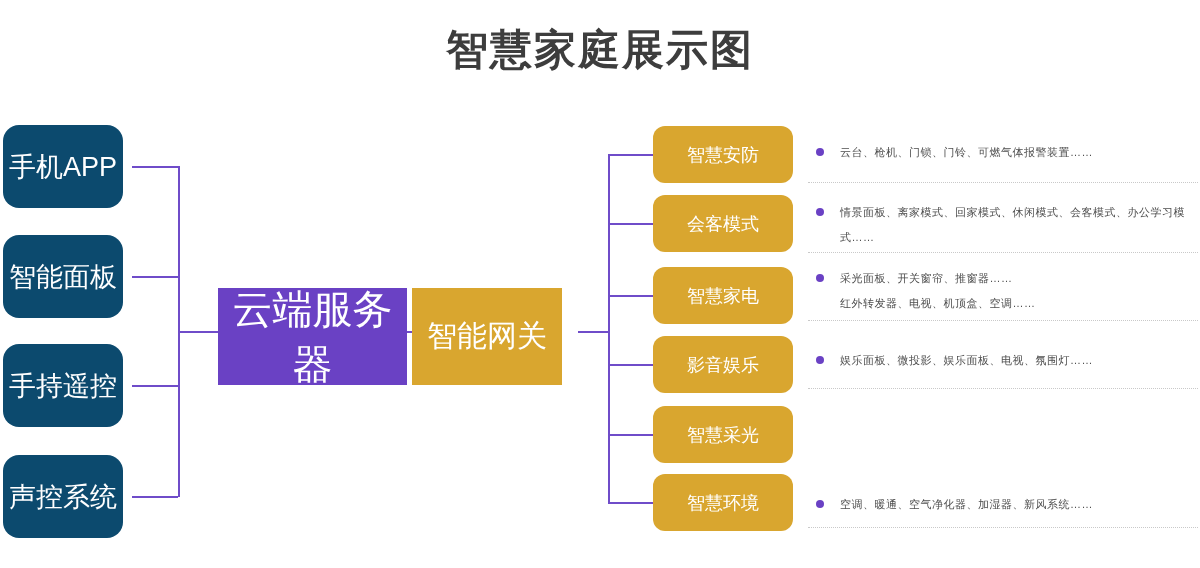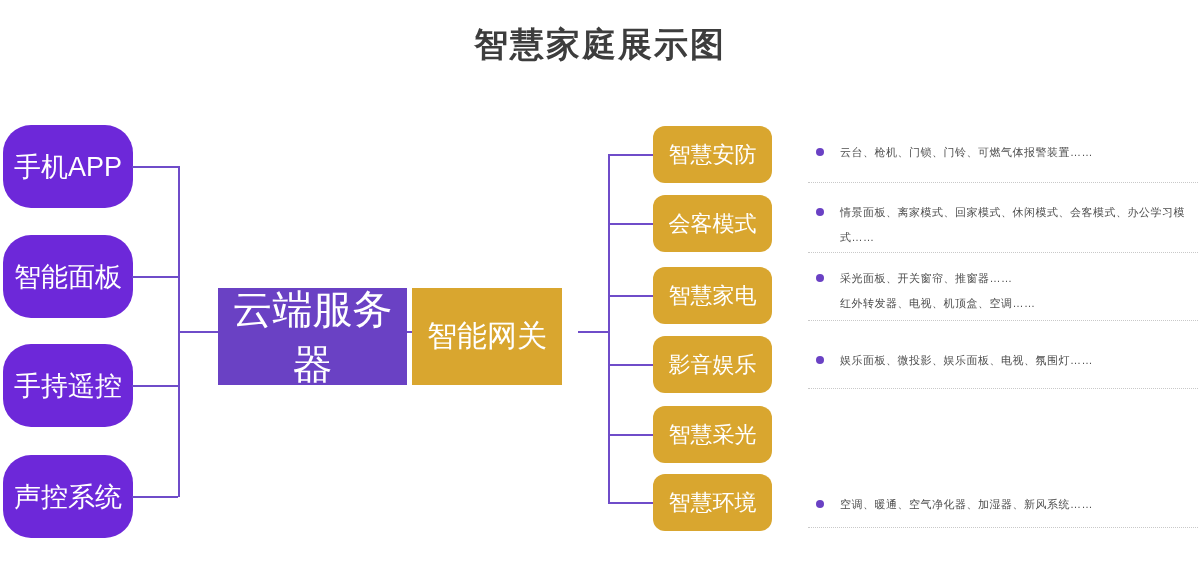--- a/index.html
+++ b/index.html
@@ -5,43 +5,43 @@
   * { margin: 0; padding: 0; box-sizing: border-box; }
   html, body { background: #ffffff; }
   body {
     font-family: "Liberation Sans", "DejaVu Sans", sans-serif;
     width: 1200px; height: 568px; position: relative; overflow: hidden;
   }
   .stage { position: absolute; left: 0; top: 0; width: 1200px; height: 568px; }
 
   .page-title {
     position: absolute; left: 0; top: 22px; width: 1200px;
-    text-align: center; font-size: 34px; font-weight: bold; color: #3d3d3d;
+    text-align: center; font-size: 42px; font-weight: bold; color: #3d3d3d;
     letter-spacing: 2px;
   }
 
   .node {
     position: absolute; display: flex; align-items: center; justify-content: center;
     color: #ffffff; text-align: center;
   }
   .src-box {
-    left: 3px; width: 130px; height: 83px;
-    background: #6d28d9; border-radius: 28px; font-size: 27px;
+    left: 3px; width: 120px; height: 83px;
+    background: #0c4a6e; border-radius: 16px; font-size: 27px;
   }
   .cloud-box {
     left: 218px; top: 288px; width: 189px; height: 97px;
     background: #6a41c4; font-size: 40px;
   }
   .gateway-box {
     left: 412px; top: 288px; width: 150px; height: 97px;
     background: #d9a62f; font-size: 30px;
   }
   .cat-box {
-    left: 653px; width: 119px; height: 57px;
-    background: #d9a62f; border-radius: 12px; font-size: 22px;
+    left: 653px; width: 140px; height: 57px;
+    background: #d9a62f; border-radius: 12px; font-size: 18px;
   }
 
   .h-line { position: absolute; height: 1.5px; background: #6f4cc9; }
   .v-line { position: absolute; width: 1.5px; background: #6f4cc9; }
 
   .dev-row { position: absolute; left: 808px; width: 392px; padding-left: 32px; }
   .dev-row .bullet {
     position: absolute; left: 8px; top: 8px; width: 8px; height: 8px;
     border-radius: 50%; background: #6a41c4;
   }

